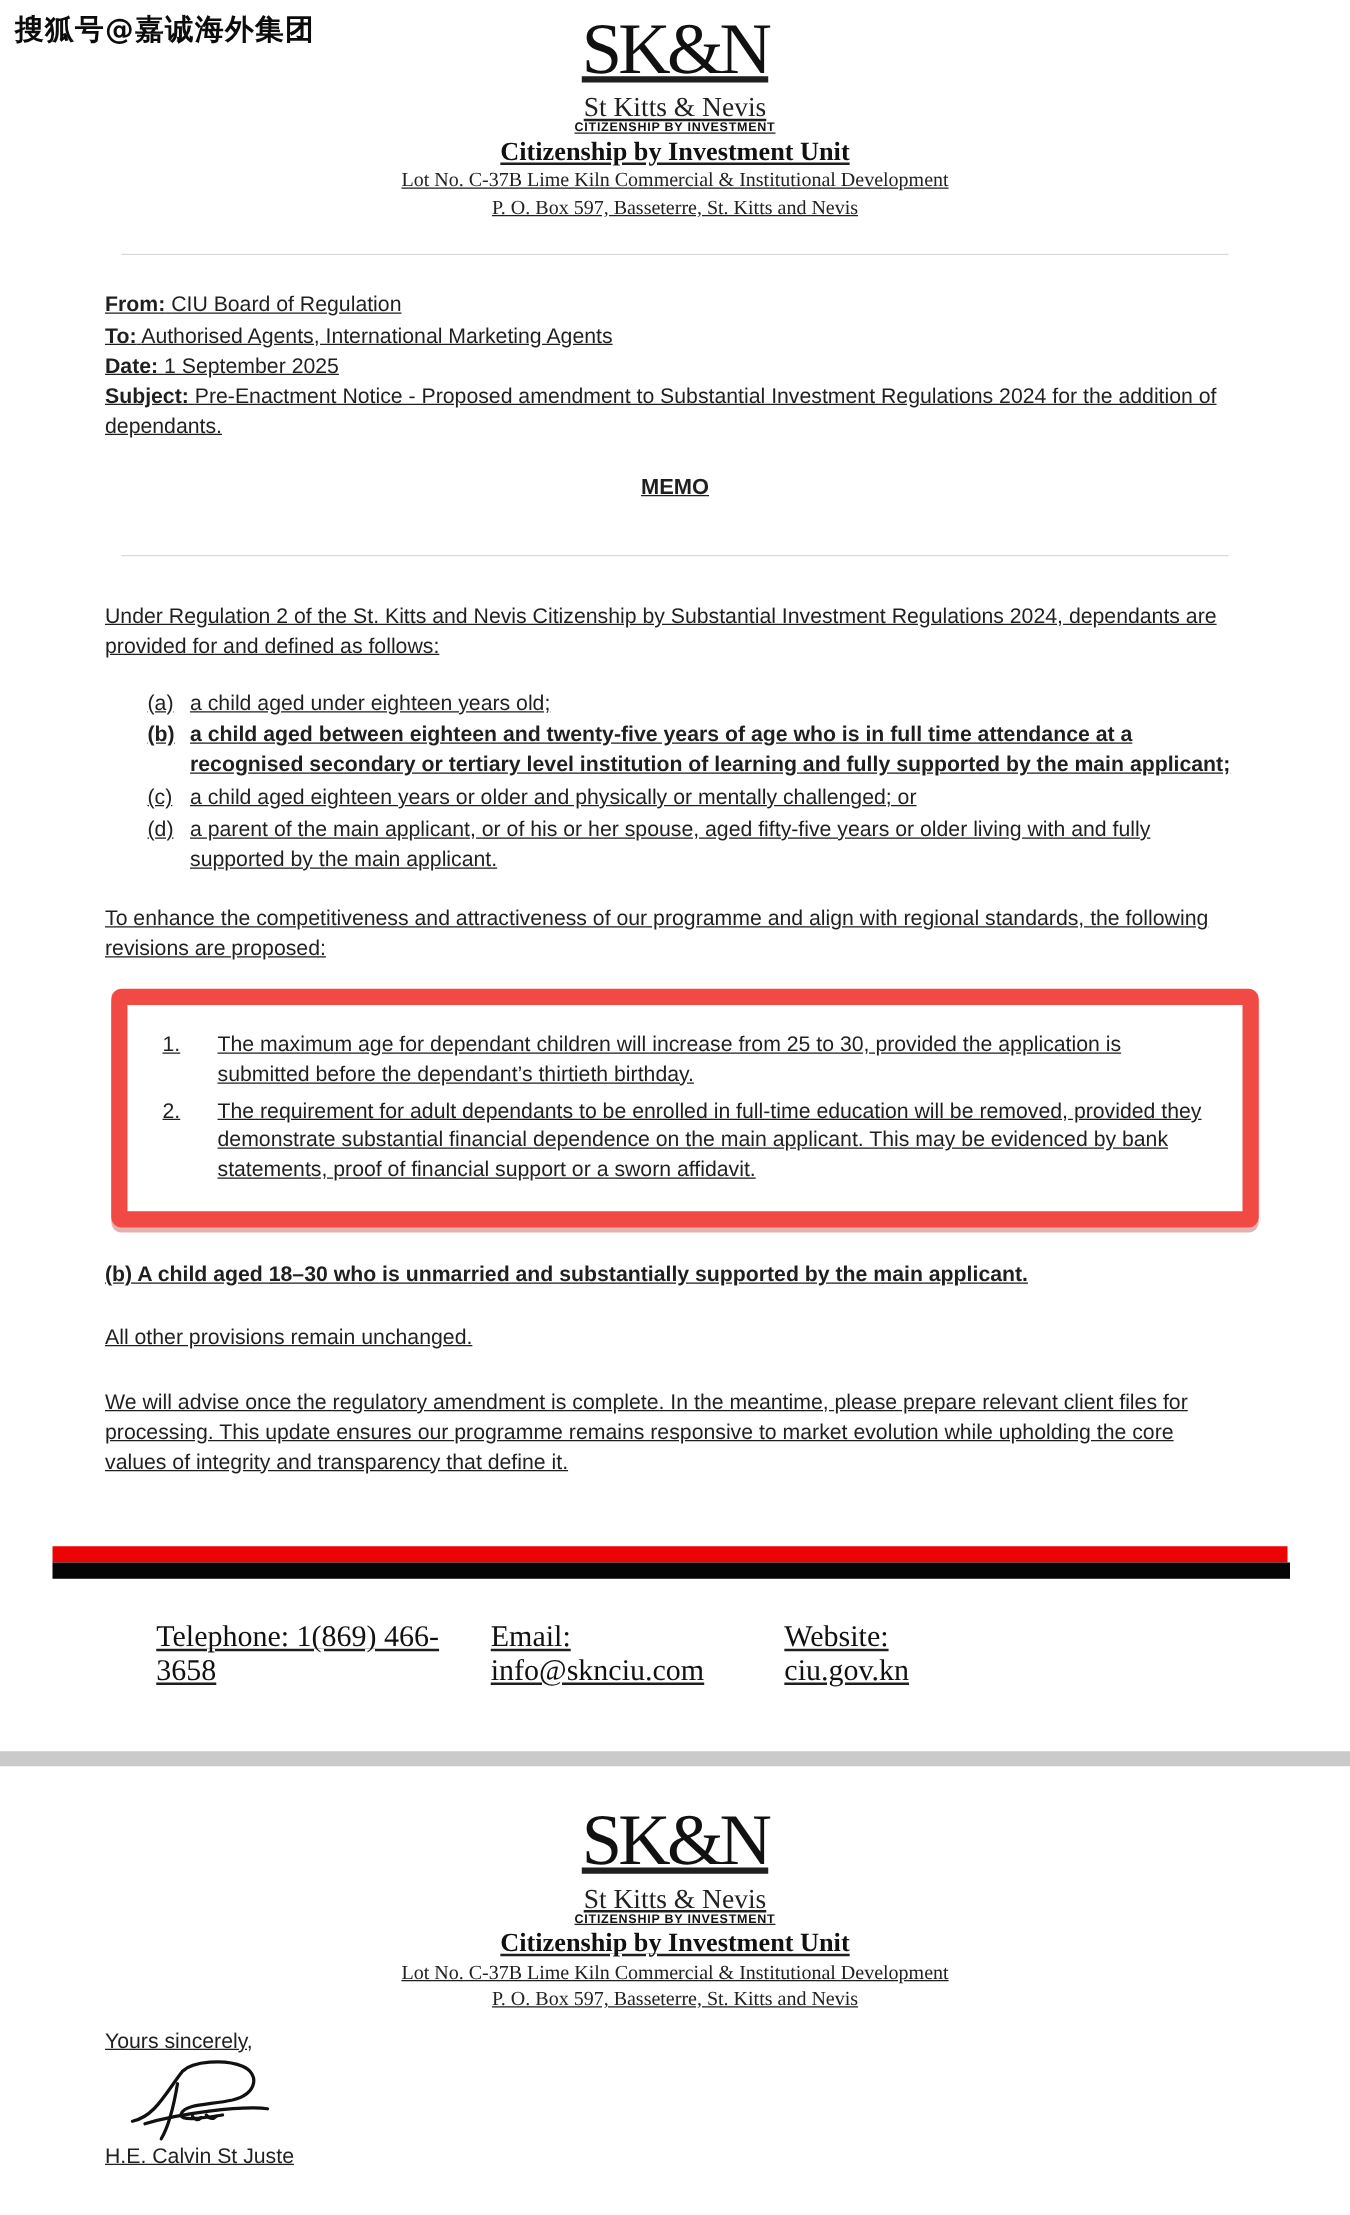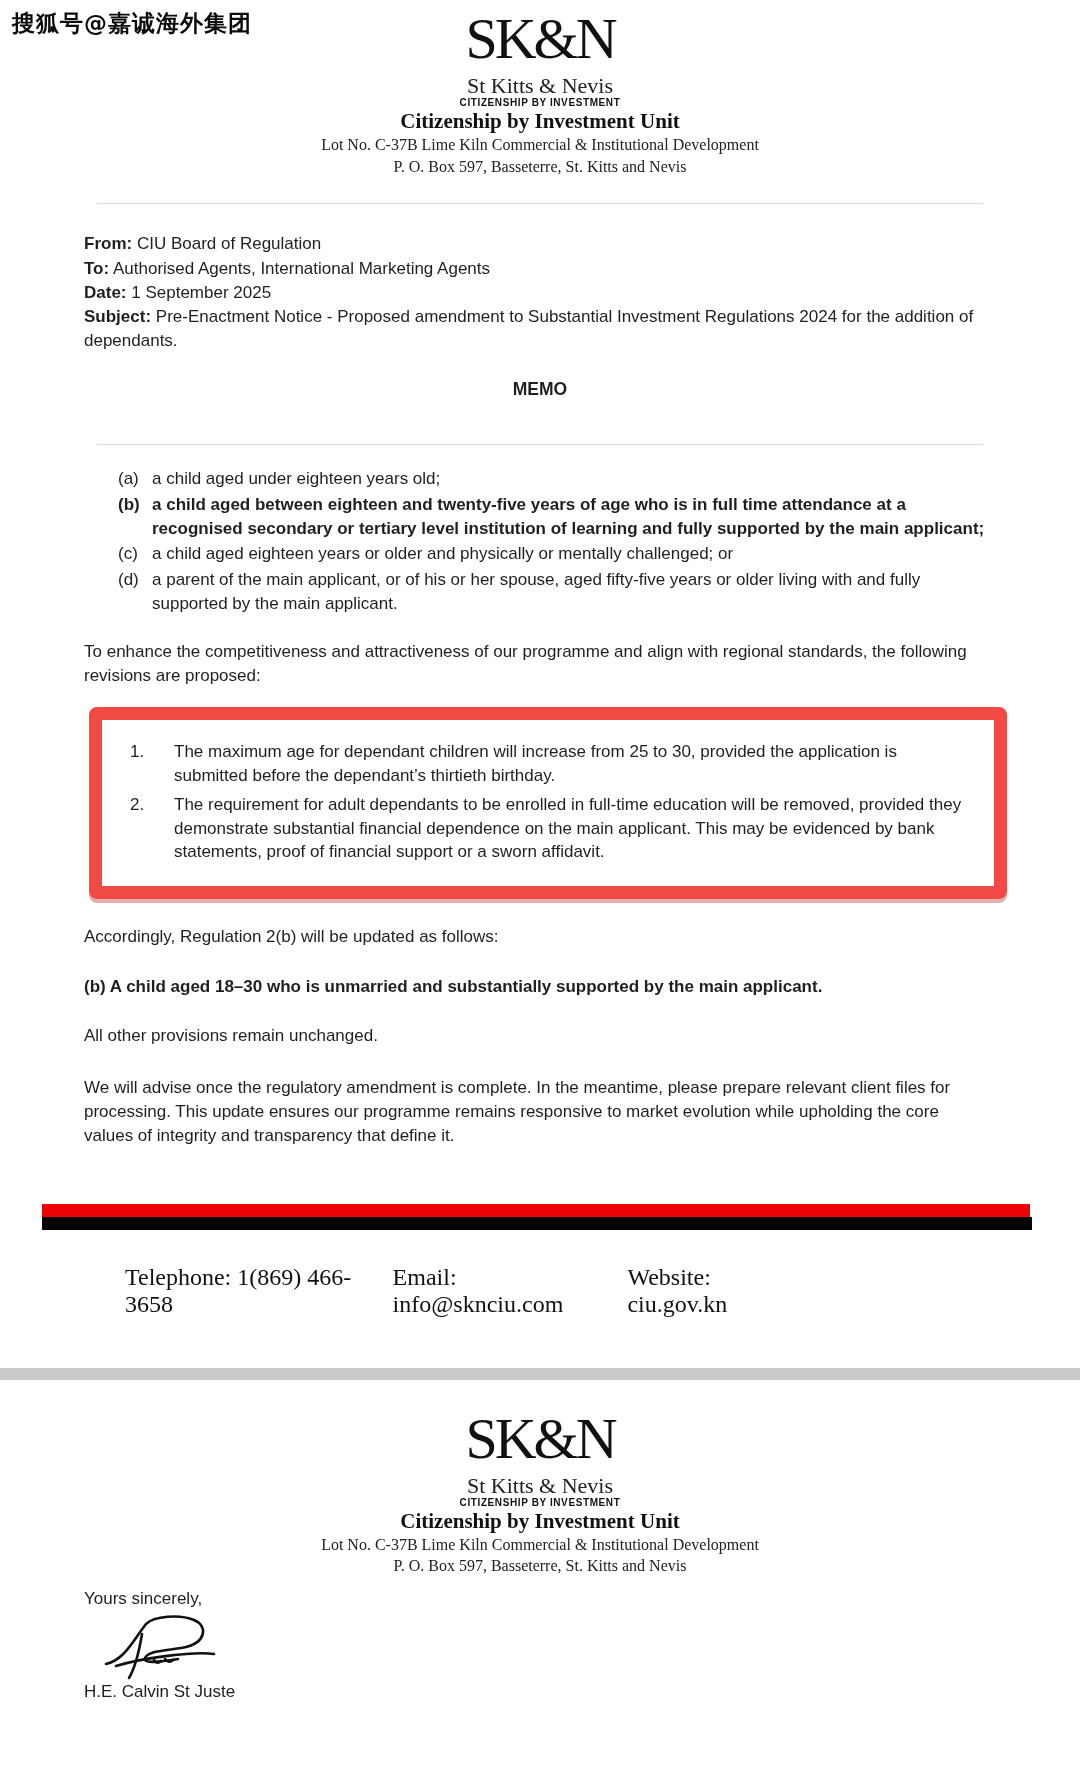--- a/index.html
+++ b/index.html
@@ -3,20 +3,21 @@
 <meta charset="utf-8">
 <style>
   html,body{margin:0;padding:0;background:#ffffff;}
   .page{
     position:relative;
     width:1080px;height:1772px;
     background:#ffffff;
     overflow:hidden;
     font-family:"Liberation Sans", sans-serif;
     color:#1f1f1f;
+    text-decoration:underline;
   }
   
   .watermark{
     position:absolute;top:8px;left:12px;
     font-family:"DejaVu Sans", sans-serif;
     font-size:23px;font-weight:bold;color:#0c0c0c;
     text-shadow:1px 1px 0 #ffffff,-1px -1px 0 #ffffff,2px 2px 1px #ffffff;
     letter-spacing:1px;
   }
   
@@ -102,20 +103,21 @@
     <div><b>From:</b> <span>CIU Board of Regulation</span></div>
     <div><b>To:</b> <span>Authorised Agents, International Marketing Agents</span></div>
     <div><b>Date:</b> <span>1 September 2025</span></div>
     <div><b>Subject:</b> <span>Pre-Enactment Notice - Proposed amendment to Substantial Investment Regulations 2024 for the addition of dependants.</span></div>
   </div>
 
   <div class="memo-title">MEMO</div>
 
   <hr class="rule" style="margin-top:44px;">
 
+  <div class="para" style="margin-top:36px;">Under Regulation 2 of the St. Kitts and Nevis Citizenship by Substantial Investment Regulations 2024, dependants are provided for and defined as follows:</div>
 
   <div class="deflist">
     <div class="def-row">
       <span class="def-label">(a)</span>
       <span>a child aged under eighteen years old;</span>
     </div>
     <div class="def-row bold">
       <span class="def-label">(b)</span>
       <span>a child aged between eighteen and twenty-five years of age who is in full time attendance at a recognised secondary or tertiary level institution of learning and fully supported by the main applicant;</span>
     </div>
@@ -135,21 +137,20 @@
     <div class="rev-row">
       <span class="rev-num">1.</span>
       <span>The maximum age for dependant children will increase from 25 to 30, provided the application is submitted before the dependant’s thirtieth birthday.</span>
     </div>
     <div class="rev-row">
       <span class="rev-num">2.</span>
       <span>The requirement for adult dependants to be enrolled in full-time education will be removed, provided they demonstrate substantial financial dependence on the main applicant. This may be evidenced by bank statements, proof of financial support or a sworn affidavit.</span>
     </div>
   </div>
 
-  <div class="para" style="margin-top:26px;">Accordingly, Regulation 2(b) will be updated as follows:</div>
 
   <div class="para bold" style="margin-top:26px;">(b) A child aged 18–30 who is unmarried and substantially supported by the main applicant.</div>
 
   <div class="para" style="margin-top:26px;">All other provisions remain unchanged.</div>
 
   <div class="para" style="margin-top:28px;">We will advise once the regulatory amendment is complete. In the meantime, please prepare relevant client files for processing. This update ensures our programme remains responsive to market evolution while upholding the core values of integrity and transparency that define it.</div>
 
   <div class="bar-red"></div>
   <div class="bar-black"></div>
 

